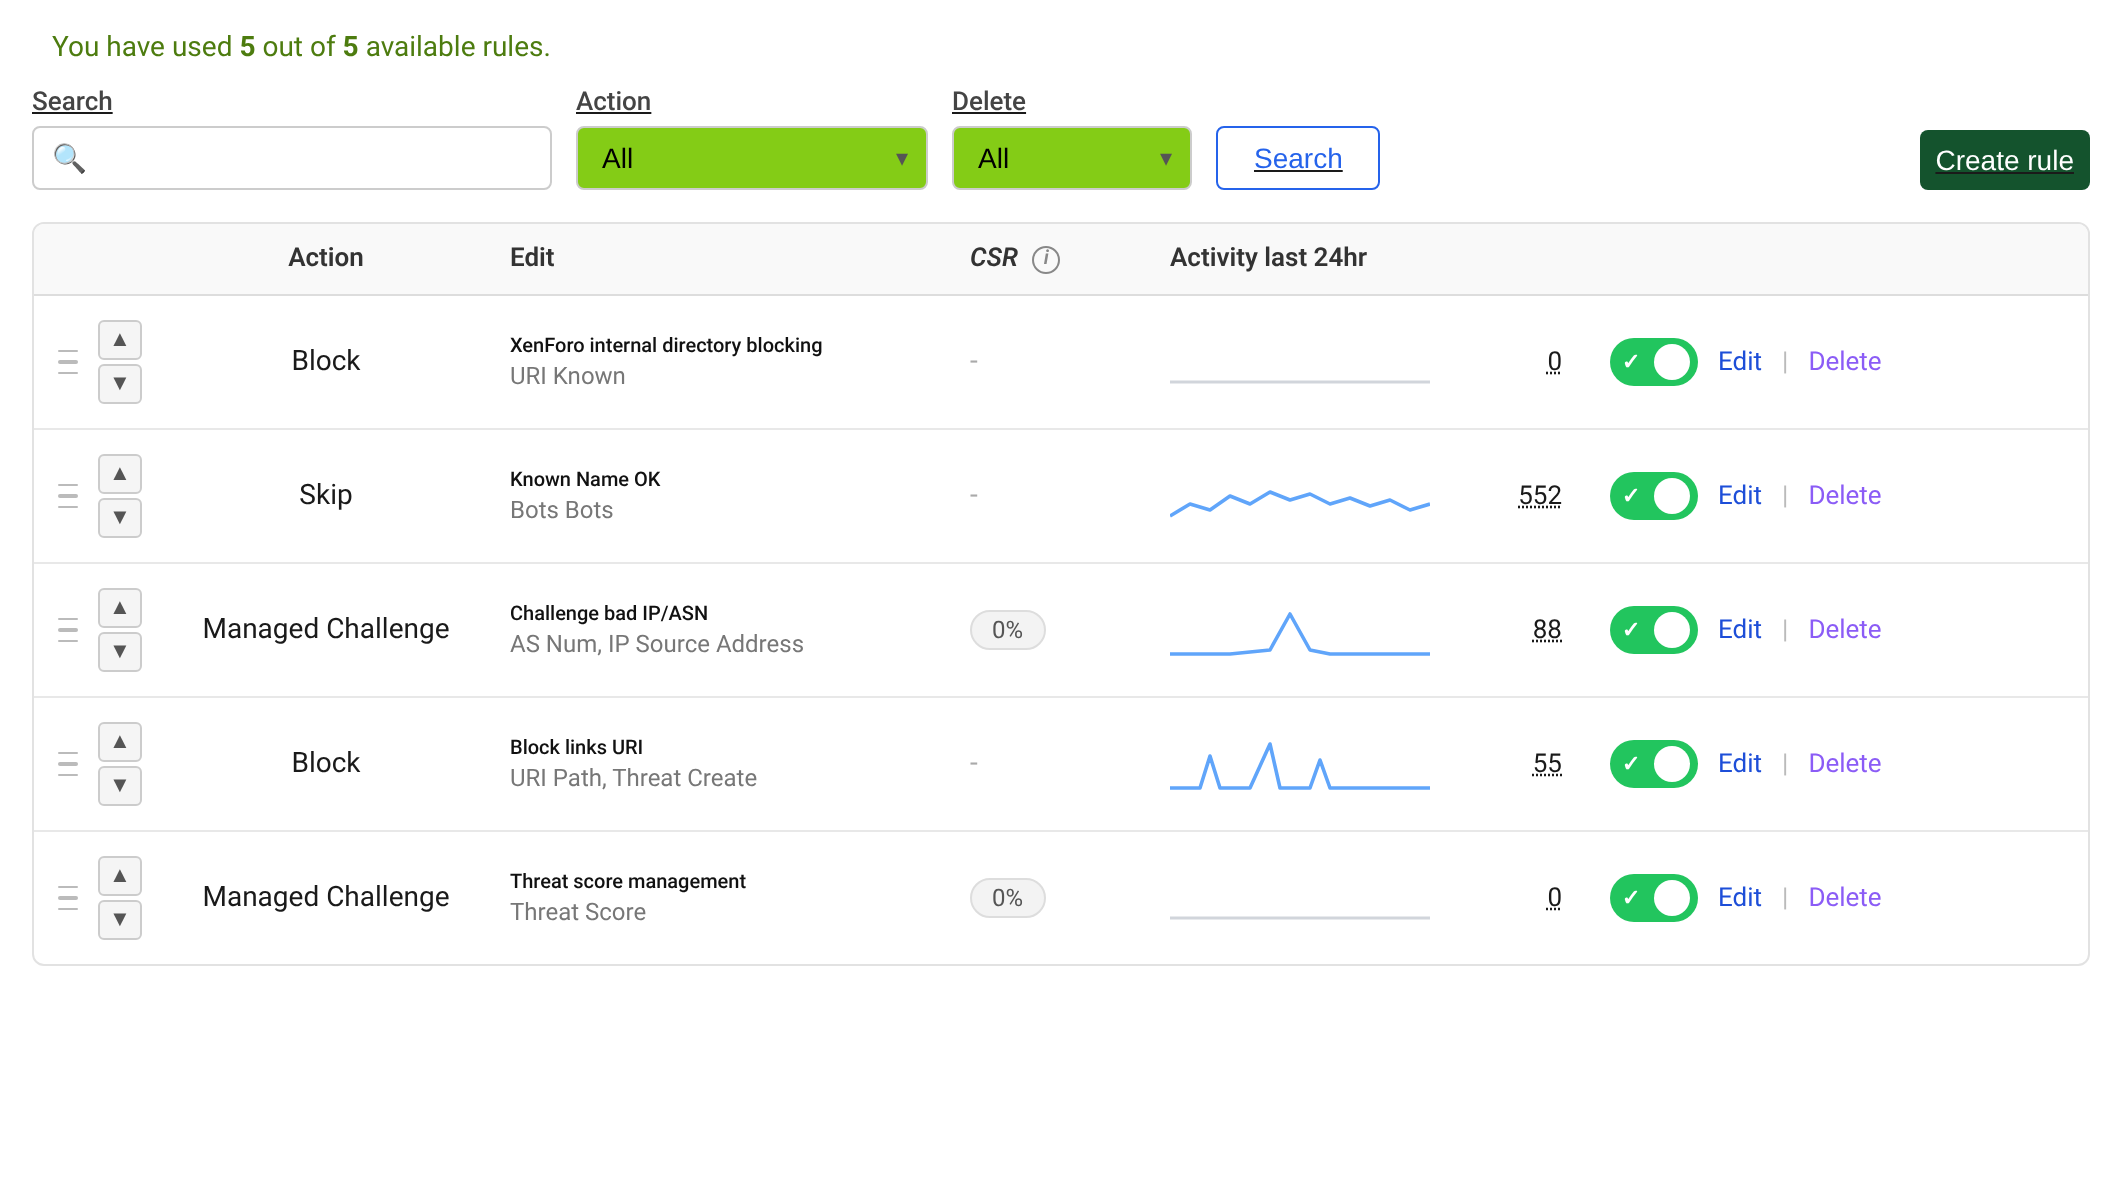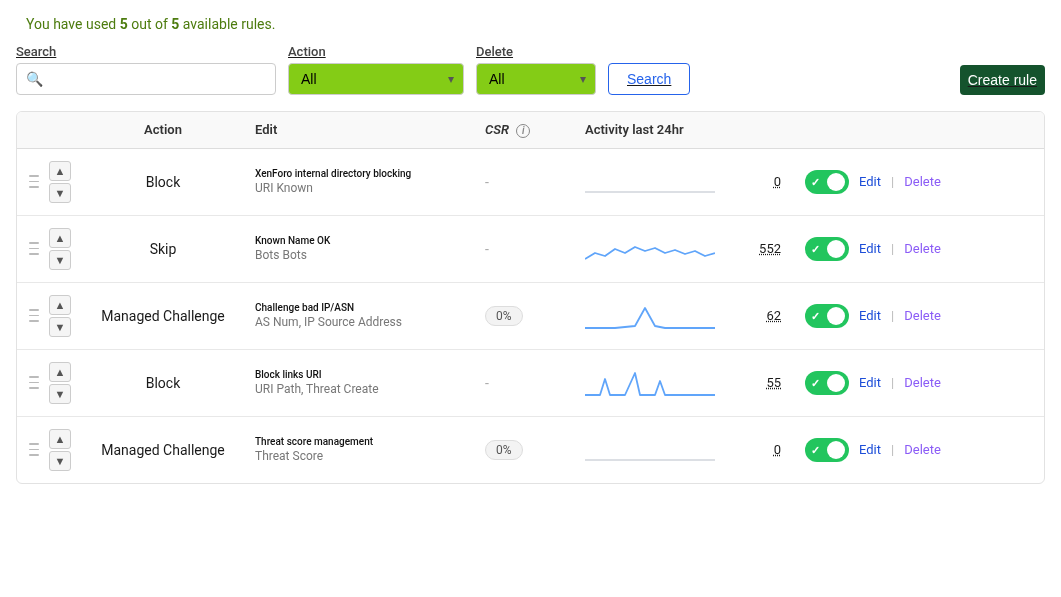--- a/index.html
+++ b/index.html
@@ -445,21 +445,21 @@
           <td>
     <div class="cell-name-main">Challenge bad IP/ASN</div>
     <div class="cell-name-sub">AS Num, IP Source Address</div>
   </td>
           <td><span class="csr-badge">0%</span></td>
           <td>
     <div class="activity-cell">
       <div class="activity-chart"><svg width="130" height="36">
       <polyline points="0,30 20,30 30,30 40,29 50,28 60,10 70,28 80,30 90,30 110,30 130,30" fill="none" stroke="#60a5fa" stroke-width="1.8" stroke-linejoin="round"></polyline>
     </svg></div>
-      <span class="activity-count">62</span>
+      <span class="activity-count">88</span>
     </div>
   </td>
           <td>
     <div class="controls-cell">
       <label class="toggle">
 
         <span class="toggle-slider">
           <span class="toggle-checkmark">✓</span>
         </span>
       </label>

